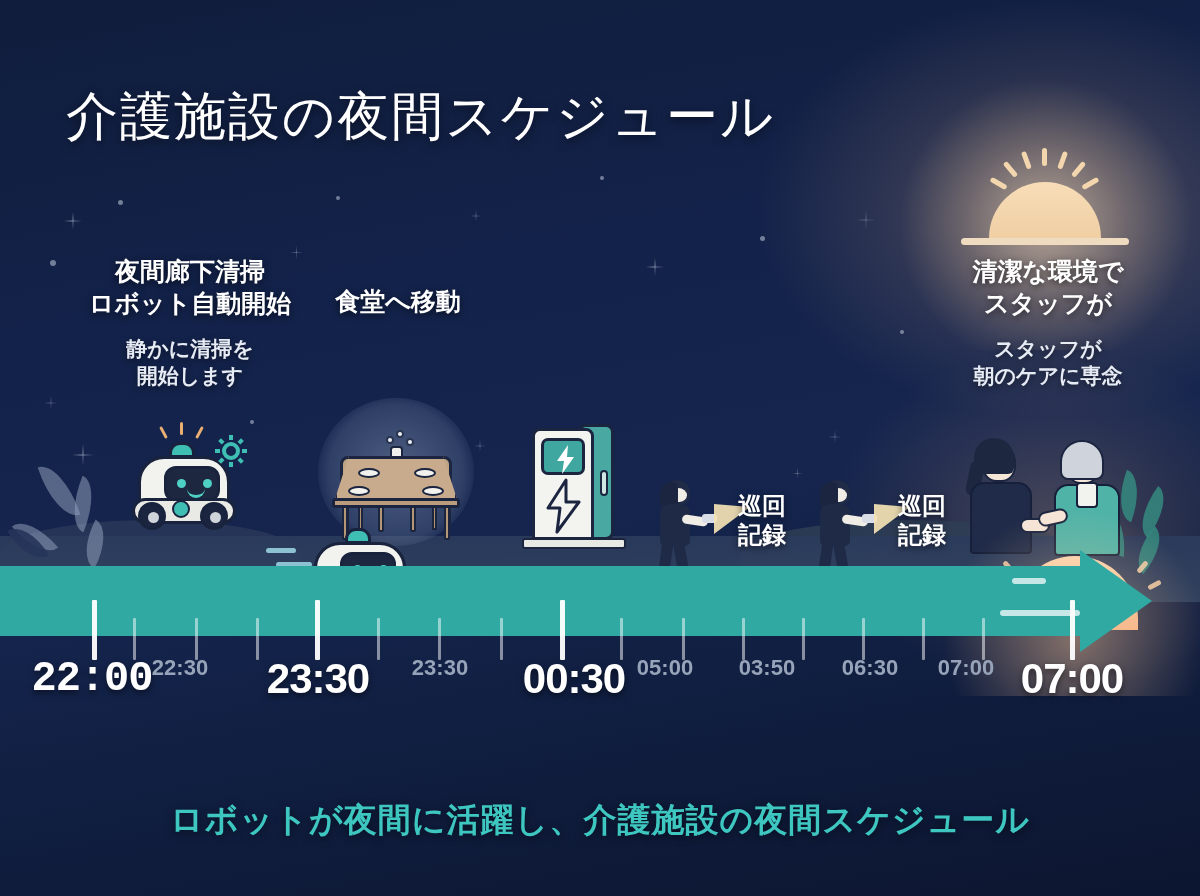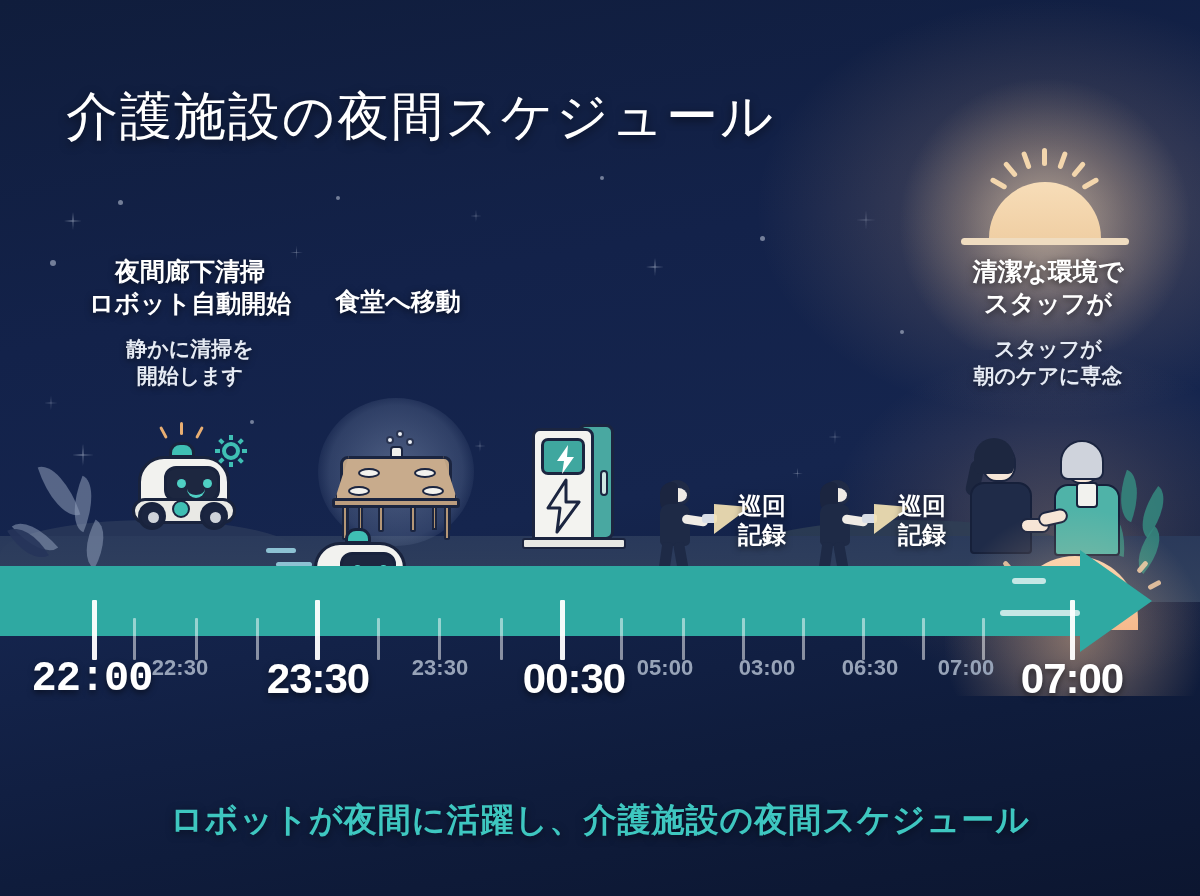--- a/index.html
+++ b/index.html
@@ -518,21 +518,21 @@
     <div class="tick major" style="left:1070px;"></div>
   </div>
 
   <div>
     <div class="tlabel major" style="left:92px;font-family:Liberation Mono, monospace;">22:00</div>
     <div class="tlabel minor" style="left:180px;text-align:center;">22:30</div>
     <div class="tlabel major" style="left:318px;">23:30</div>
     <div class="tlabel minor" style="left:440px;">23:30</div>
     <div class="tlabel major" style="left:558px;margin-left:16px;">00:30</div>
     <div class="tlabel minor" style="left:665px;">05:00</div>
-    <div class="tlabel minor" style="left:767px;">03:00</div>
+    <div class="tlabel minor" style="left:767px;">03:50</div>
     <div class="tlabel minor" style="left:870px;">06:30</div>
     <div class="tlabel minor" style="left:966px;">07:00</div>
     <div class="tlabel major" style="left:1072px;">07:00</div>
   </div>
 
   <div class="caption">ロボットが夜間に活躍し、介護施設の夜間スケジュール</div>
 
 </div>
 
 </body></html>

